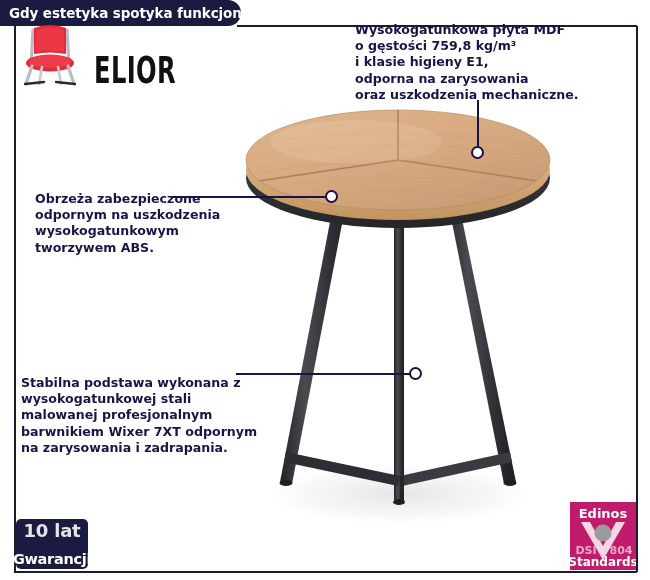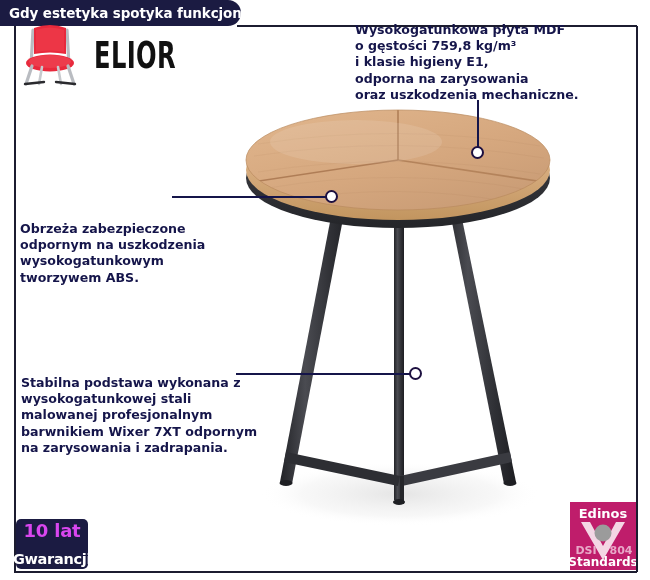--- a/index.html
+++ b/index.html
@@ -51,21 +51,21 @@
     letter-spacing: -0.1px;
     white-space: nowrap;
   }
 
   
   .brand {
     position: absolute;
     left: 22px;
     top: 22px;
     display: flex;
-    align-items: center;
+    align-items: flex-end;
   }
   .brand-chair { width: 56px; height: 66px; display: block; }
   .brand-name {
     margin-left: 16px;
     font-family: "DejaVu Sans", "Liberation Sans", sans-serif;
     font-size: 31px;
     font-weight: bold;
     color: #111111;
     letter-spacing: 0.5px;
     transform: scaleX(0.78) scaleY(1.18);
@@ -75,21 +75,21 @@
   
   .callout {
     position: absolute;
     color: #15154a;
     font-size: 12.6px;
     font-weight: bold;
     line-height: 16.2px;
     white-space: pre;
   }
   .callout-tr { left: 355px; top: 22px; }
-  .callout-ml { left: 20px;  top: 191px; margin-top: 30px; }
+  .callout-ml { left: 35px;  top: 191px; }
   .callout-bl { left: 21px;  top: 375px; }
 
   
   .lead {
     position: absolute;
     background: #15154a;
   }
   .dot {
     position: absolute;
     width: 13px;
@@ -124,21 +124,21 @@
     height: 50px;
     background: #1b1b42;
     border-radius: 5px;
     display: flex;
     flex-direction: column;
     align-items: center;
     justify-content: center;
     line-height: 1;
   }
   .warranty-years {
-    color: #d946ef;
+    color: #e5e5e5;
     font-size: 18px;
     font-weight: bold;
     letter-spacing: -0.2px;
   }
   .warranty-label {
     color: #ffffff;
     font-size: 14.5px;
     font-weight: bold;
     margin-top: 12px;
     letter-spacing: -0.3px;

